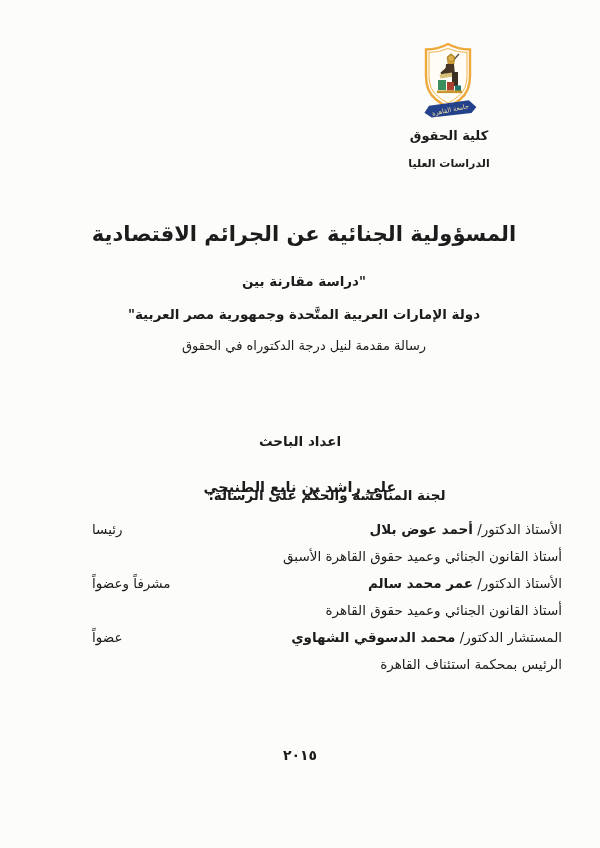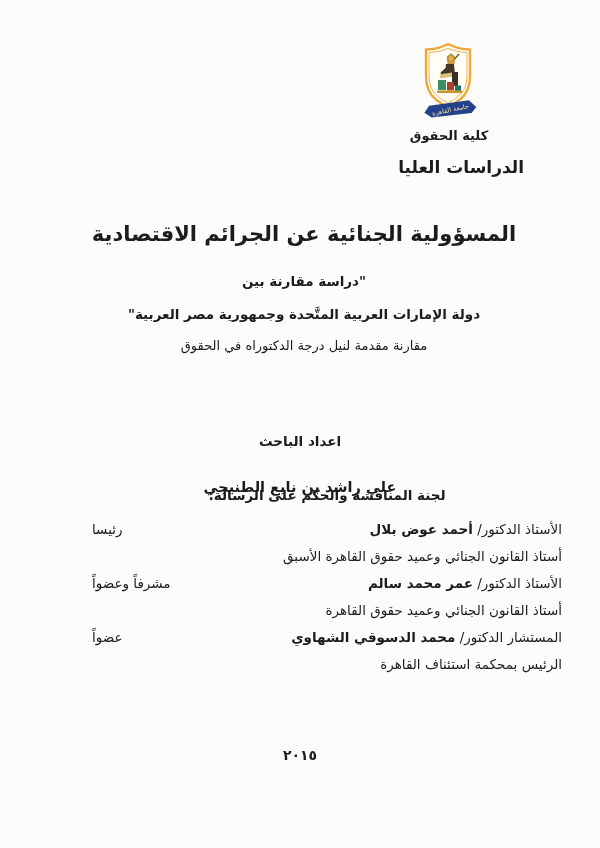--- a/index.html
+++ b/index.html
@@ -16,21 +16,21 @@
 
   
   .header-block {
     top: 42px;
     right: 76px;
     width: 150px;
     text-align: center;
   }
   .logo-wrap { display: inline-block; width: 64px; height: 80px; }
   .faculty-name  { margin-top: 0; font-size: 13px; font-weight: bold; }
-  .dept-name     { margin-top: 14px; font-size: 17px; font-weight: bold; text-align: right; }
+  .dept-name     { margin-top: 14px; font-size: 11px; font-weight: bold; }
 
   
   .title-block { top: 222px; left: 8px; right: 0; text-align: center; }
   .main-title  { font-size: 21px; font-weight: bold; letter-spacing: 0.5px; }
   .subtitle-1  { margin-top: 27px; font-size: 13.5px; font-weight: bold; }
   .subtitle-2  { margin-top: 17px; font-size: 13.5px; font-weight: bold; }
   .thesis-stmt { margin-top: 16px; font-size: 13px; font-weight: normal; }
 
   
   .author-block { top: 413px; left: 0; right: 0; text-align: center; }
@@ -93,21 +93,21 @@
     </svg>
   </div>
   <div class="faculty-name">كلية الحقوق</div>
   <div class="dept-name">الدراسات العليا</div>
 </div>
 
 <div class="abs title-block">
   <div class="main-title">المسؤولية الجنائية عن الجرائم الاقتصادية</div>
   <div class="subtitle-1">"دراسة مقارنة بين</div>
   <div class="subtitle-2">دولة الإمارات العربية المتَّحدة وجمهورية مصر العربية"</div>
-  <div class="thesis-stmt">مقارنة مقدمة لنيل درجة الدكتوراه في الحقوق</div>
+  <div class="thesis-stmt">رسالة مقدمة لنيل درجة الدكتوراه في الحقوق</div>
 </div>
 
 <div class="abs author-block">
   <div class="prepared-by">اعداد الباحث</div>
   <div class="author-name">علي راشد بن نايع الطنيجي</div>
 </div>
 
 <div class="abs committee">
   <div class="committee-heading">لجنة المناقشة والحكم على الرسالة:</div>
 

